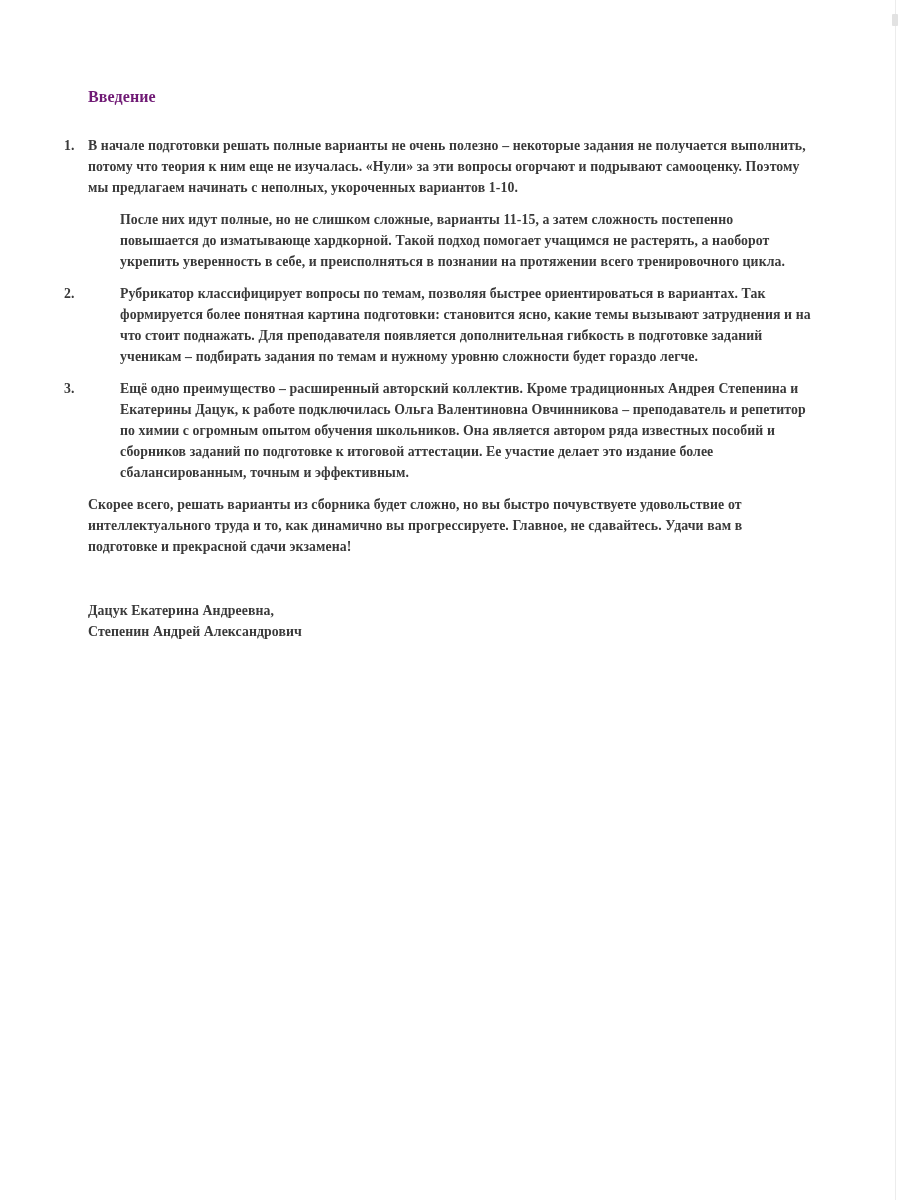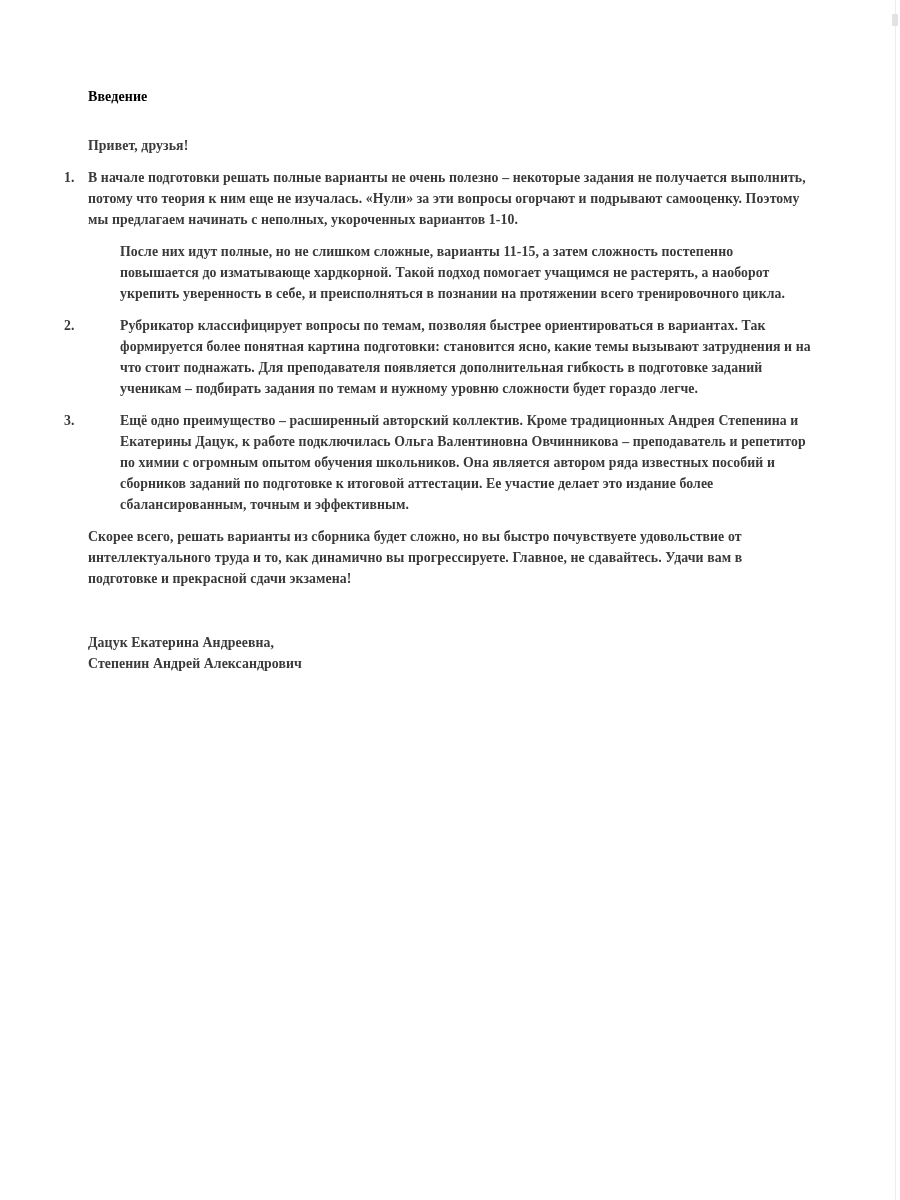--- a/index.html
+++ b/index.html
@@ -18,23 +18,23 @@
     position: absolute;
     top: 86px; left: 88px;
     width: 724px;
     color: #3a3a3a;
     font-size: 13.8px;
     line-height: 21px;
     font-weight: 700;
     letter-spacing: 0.1px;
   }
   .doc-title {
-    font-size: 14px;
+    font-size: 16px;
     line-height: 22px;
-    color: #000000;
+    color: #701a75;
     font-weight: 800;
     margin: 0 0 27px 0;
   }
   .para { margin: 0 0 11px 0; }
   .para:last-child { margin-bottom: 0; }
   .numbered-list { margin: 0; padding: 0; }
   .list-item {
     display: flex;
     margin: 0 0 11px 0;
   }
@@ -65,21 +65,20 @@
   }
 </style>
 </head>
 <body>
 
 <div class="page">
   <div class="content">
 
     <h1 class="doc-title">Введение</h1>
 
-    <p class="para">Привет, друзья!</p>
 
 
     <div class="numbered-list">
 
       <div class="list-item">
         <div class="list-num">1.</div>
         <div class="list-body">
           <p class="para">В начале подготовки решать полные варианты не очень полезно – некоторые задания не получается выполнить, потому что теория к ним еще не изучалась. «Нули» за эти вопросы огорчают и подрывают самооценку. Поэтому мы предлагаем начинать с неполных, укороченных вариантов 1-10.</p>
           <p class="para">После них идут полные, но не слишком сложные, варианты 11-15, а затем сложность постепенно повышается до изматывающе хардкорной. Такой подход помогает учащимся не растерять, а наоборот укрепить уверенность в себе, и преисполняться в познании на протяжении всего тренировочного цикла.</p>
         </div>

